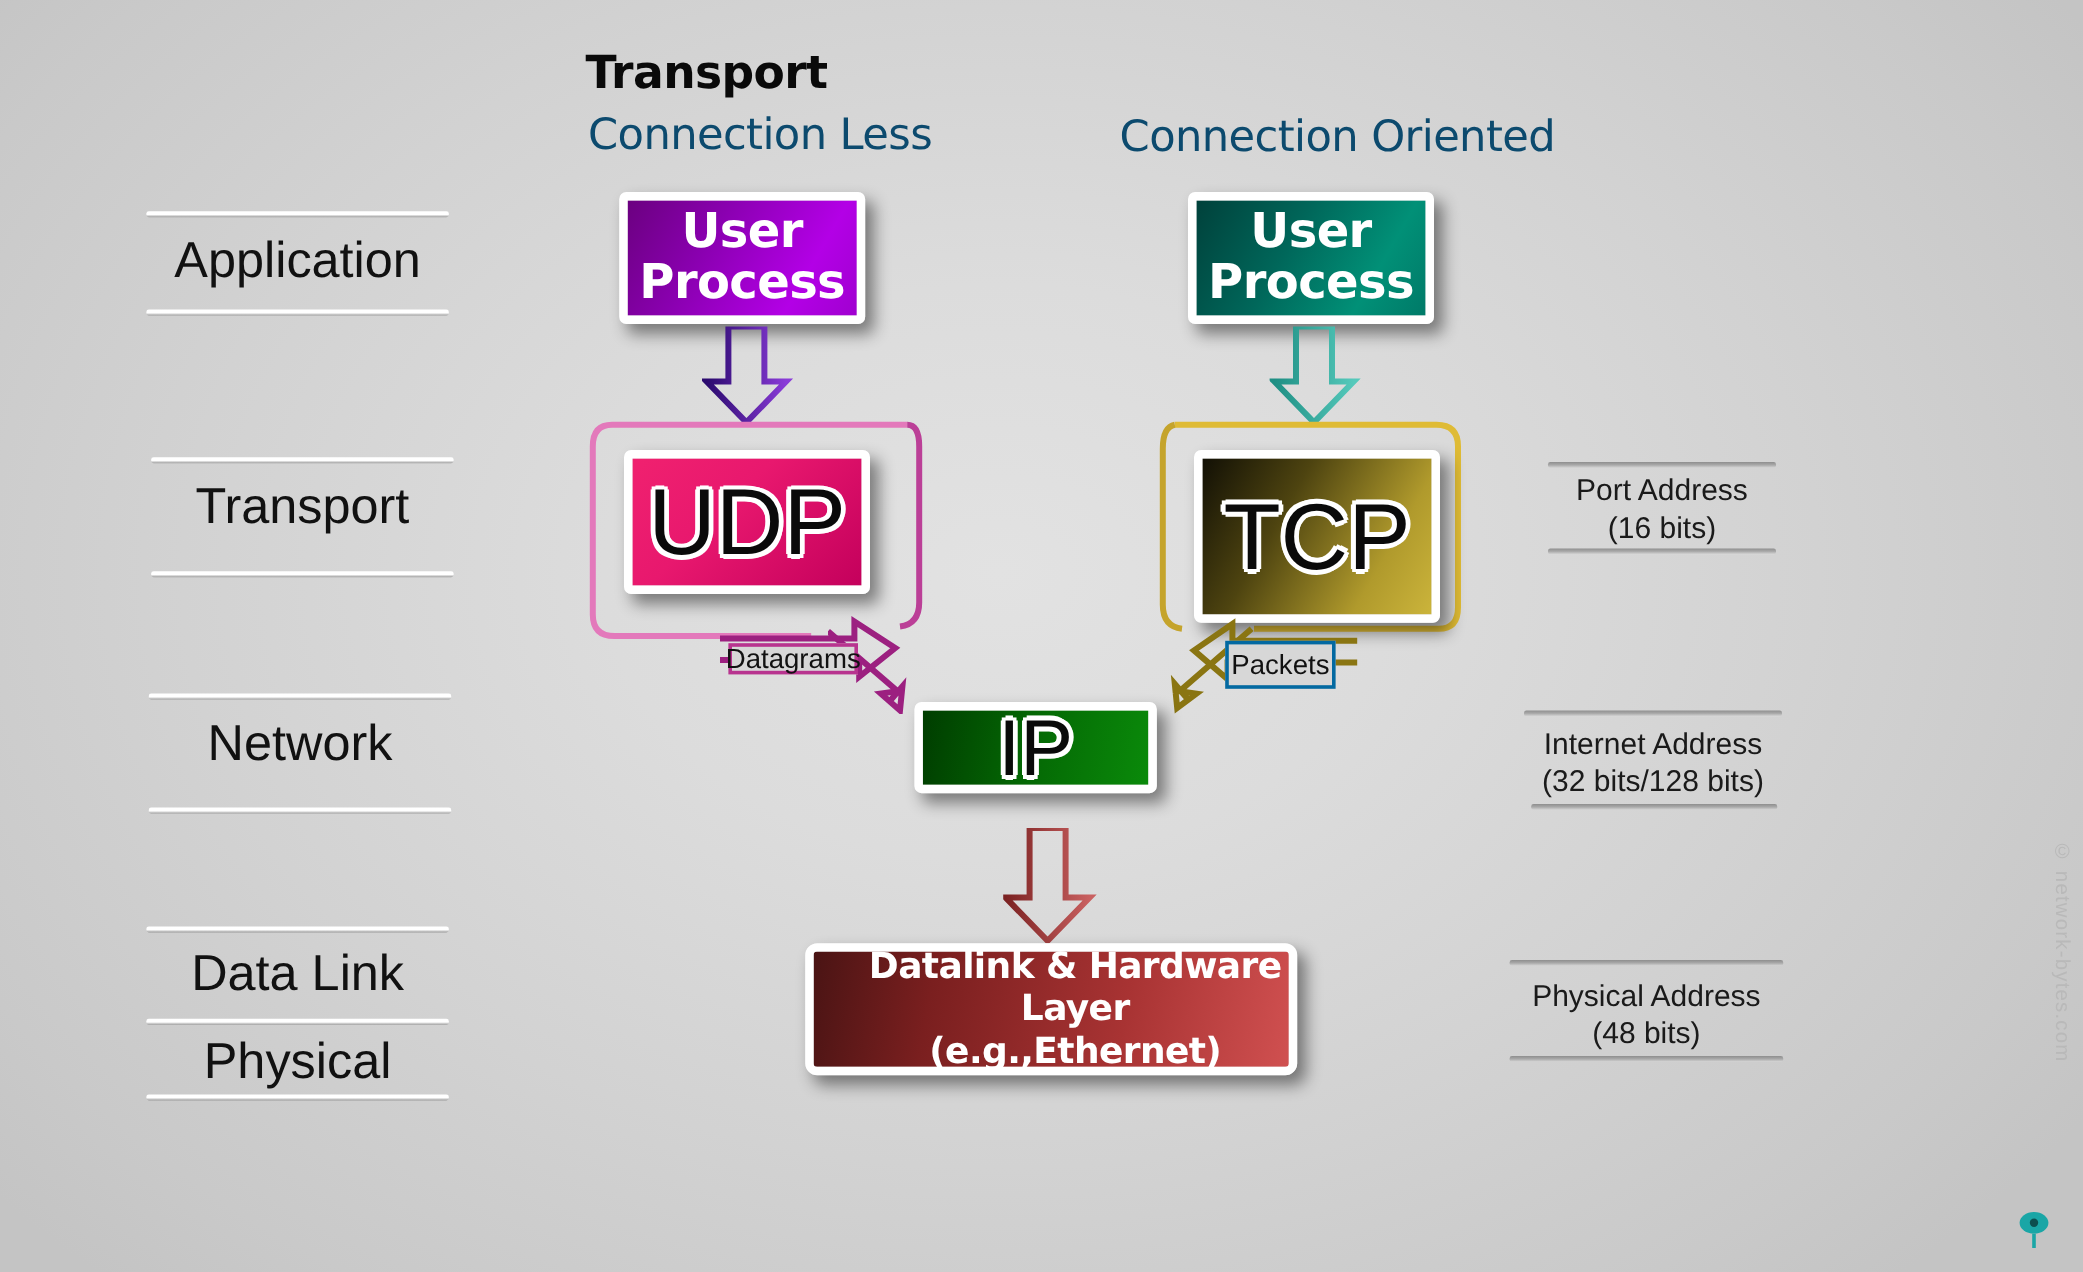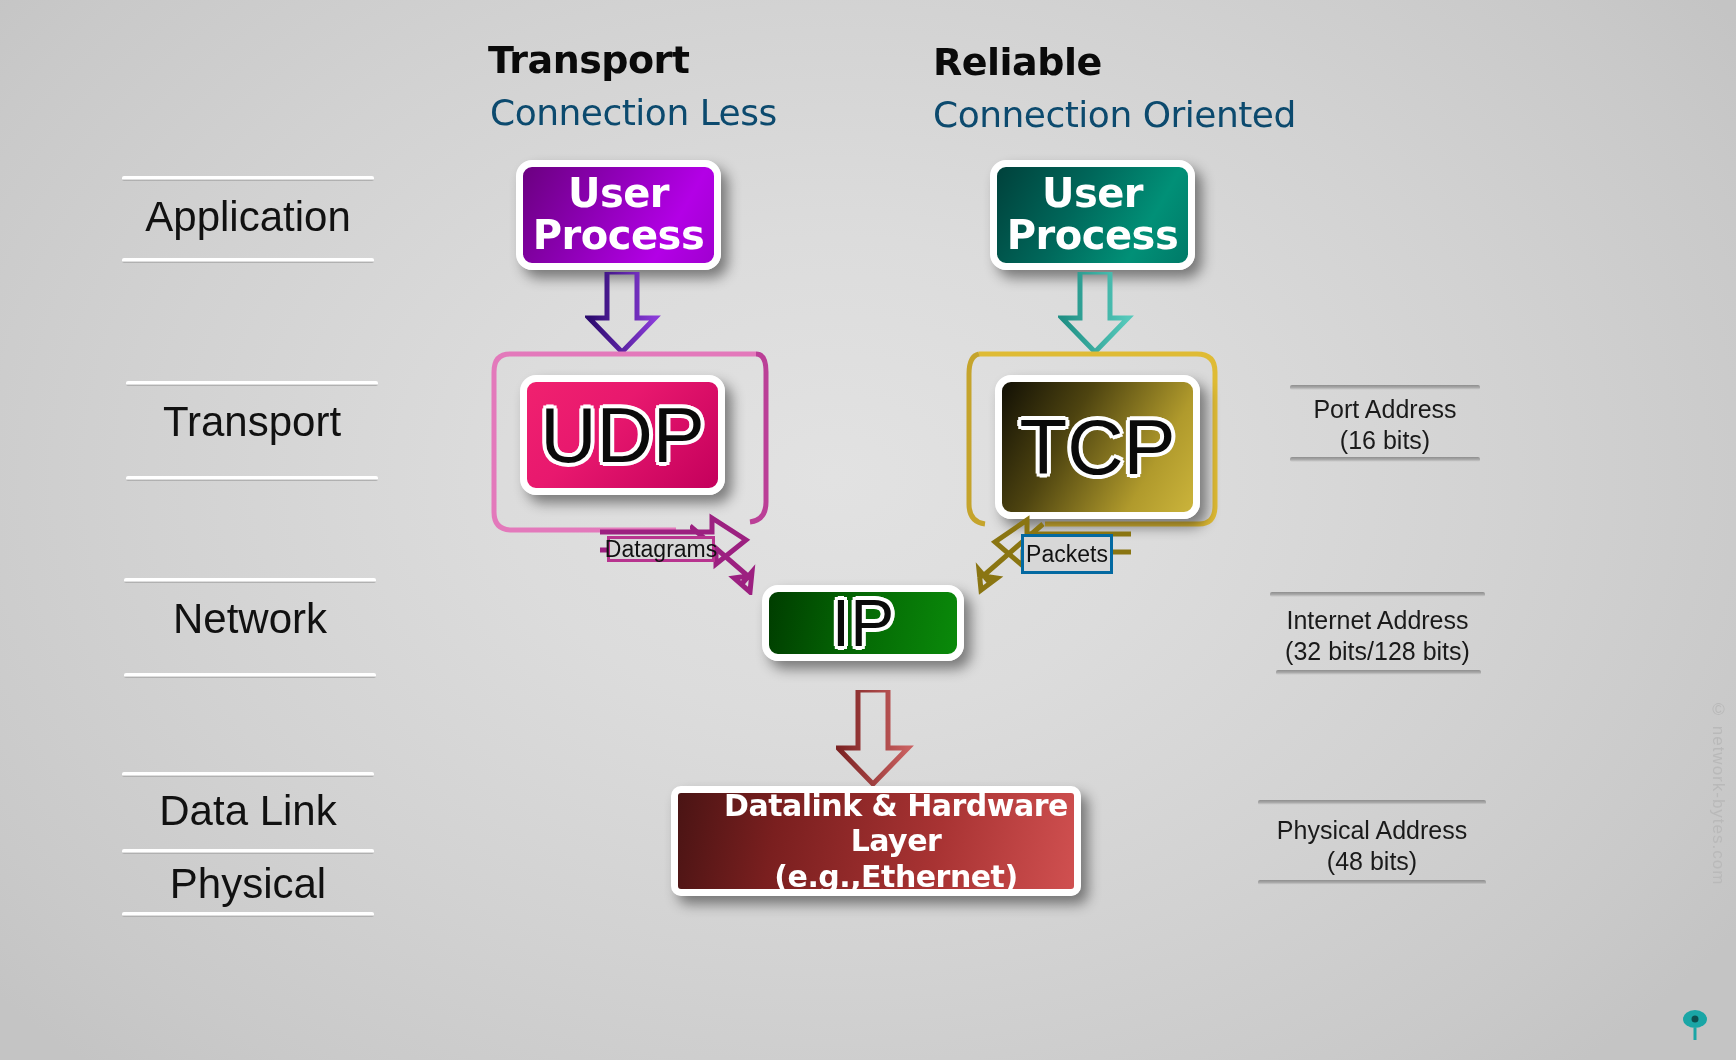--- a/index.html
+++ b/index.html
@@ -42,21 +42,21 @@
   }
   .rule-gray {
     height: 5px;
     background: linear-gradient(to bottom, #8e8e8e 0%, #a9a9a9 50%, #d8d8d8 100%);
     border-radius: 2px;
   }
 
   
   .pbox {
     border: 7px solid #ffffff;
-    border-radius: 16px;
+    border-radius: 6px;
     box-shadow: 7px 8px 13px rgba(0,0,0,0.45);
     display: flex; align-items: center; justify-content: center;
     text-align: center;
   }
   .pbox-title-white {
     color: #fff; font-family: "DejaVu Sans", sans-serif; font-weight: bold;
     line-height: 1.04; letter-spacing: -0.5px;
   }
   .pbox-title-outline {
     color: #0a0a0a; font-family: "Liberation Sans", sans-serif; font-weight: 400;
@@ -82,21 +82,20 @@
   .logo-dot { position: absolute; right: 26px; bottom: 18px; }
 </style>
 </head>
 <body>
 
 <div class="stage">
 
   <div class="abs hdr-black" style="left:488px; top:38px;">Transport</div>
   <div class="abs hdr-white" style="left:490px; top:92px;">Connection Less</div>
 
-  <div class="abs hdr-black" style="left:933px; top:40px;">Reliable</div>
   <div class="abs hdr-white" style="left:933px; top:94px;">Connection Oriented</div>
 
   <div class="abs" style="left:122px; top:176px; width:252px;">
     <div class="rule-white"></div>
     <div class="layer-label" style="margin-top:12px;">Application</div>
   </div>
   <div class="abs rule-white" style="left:122px; top:258px; width:252px;"></div>
 
   <div class="abs" style="left:126px; top:381px; width:252px;">
     <div class="rule-white"></div>

